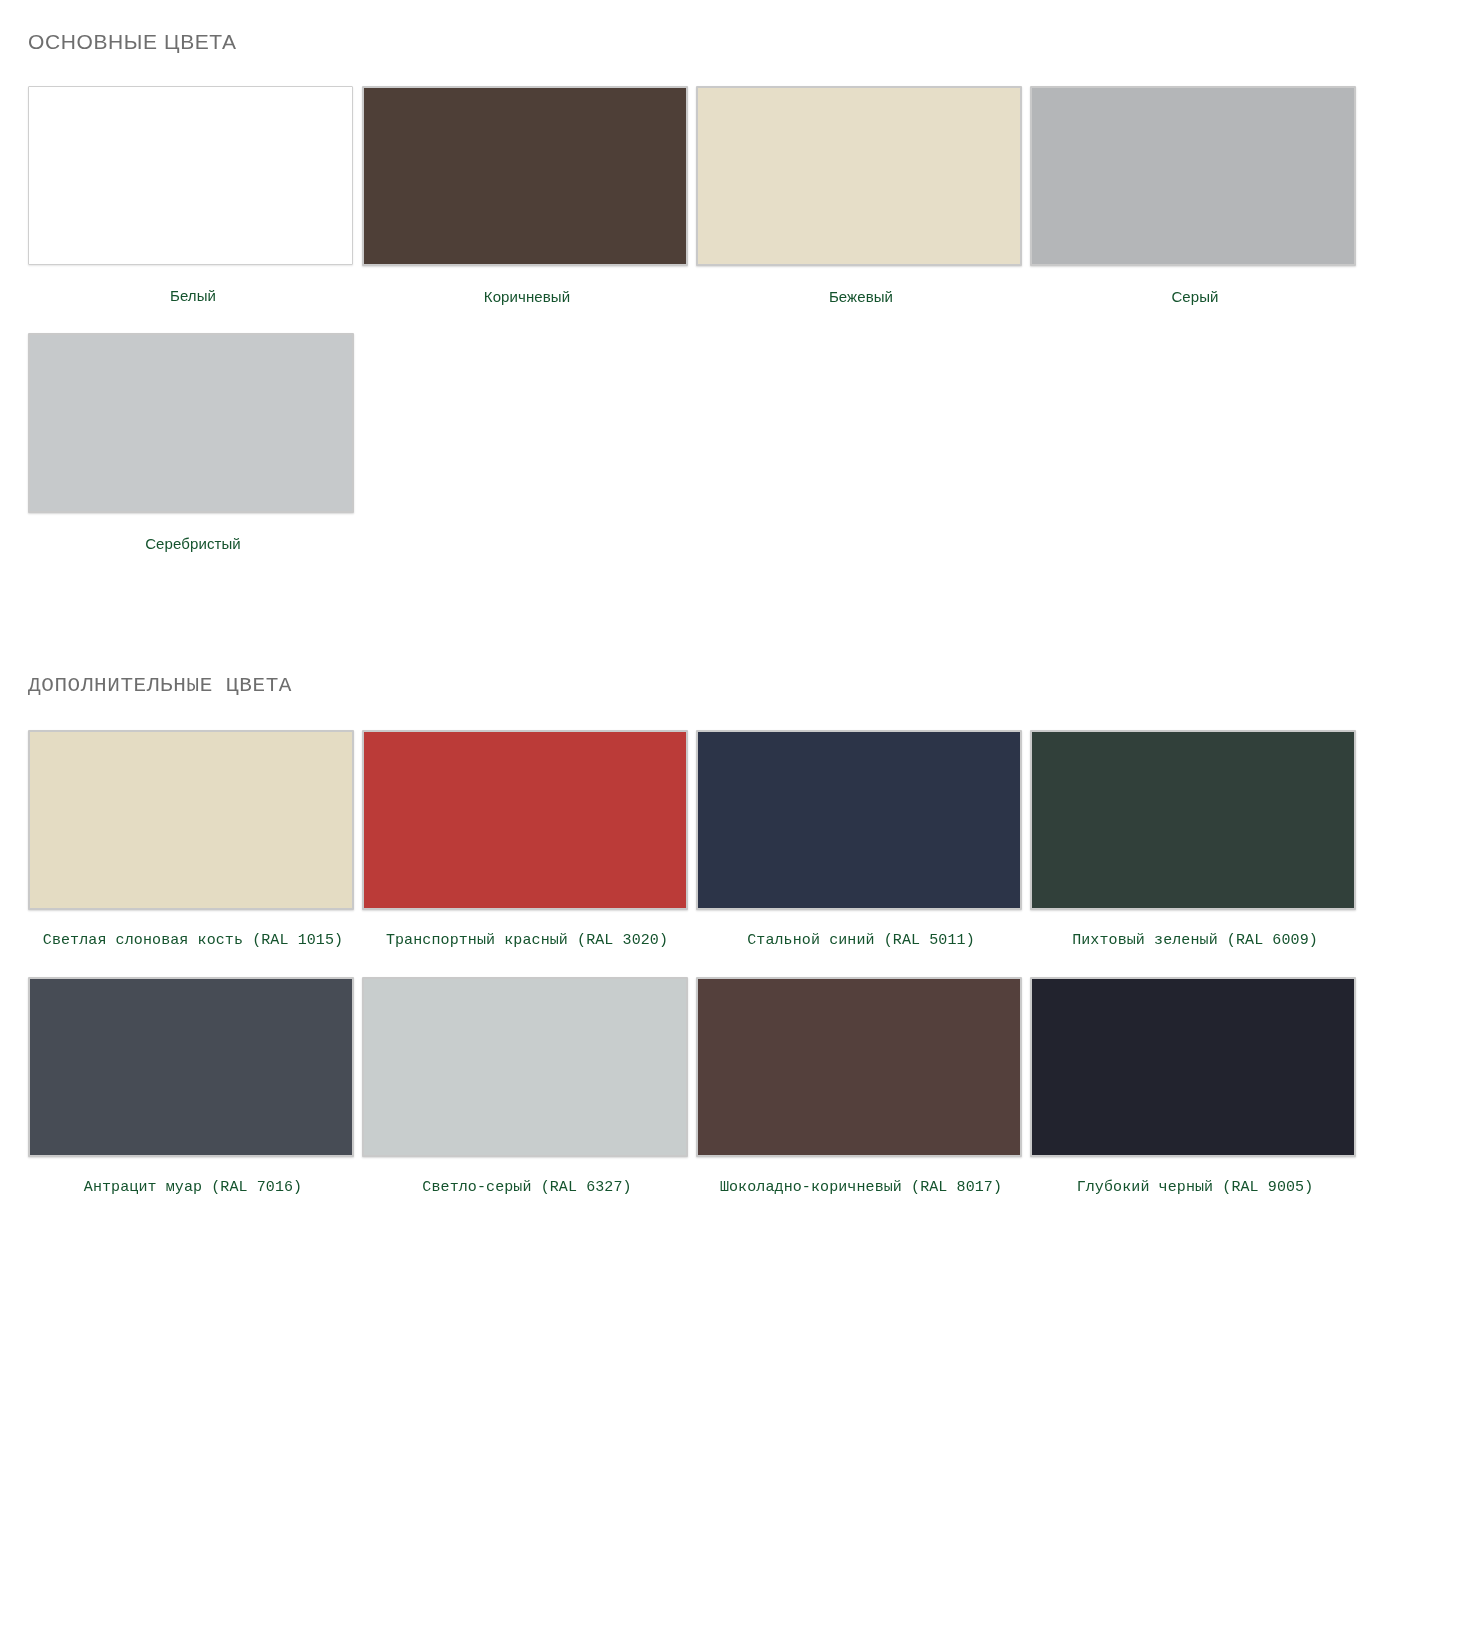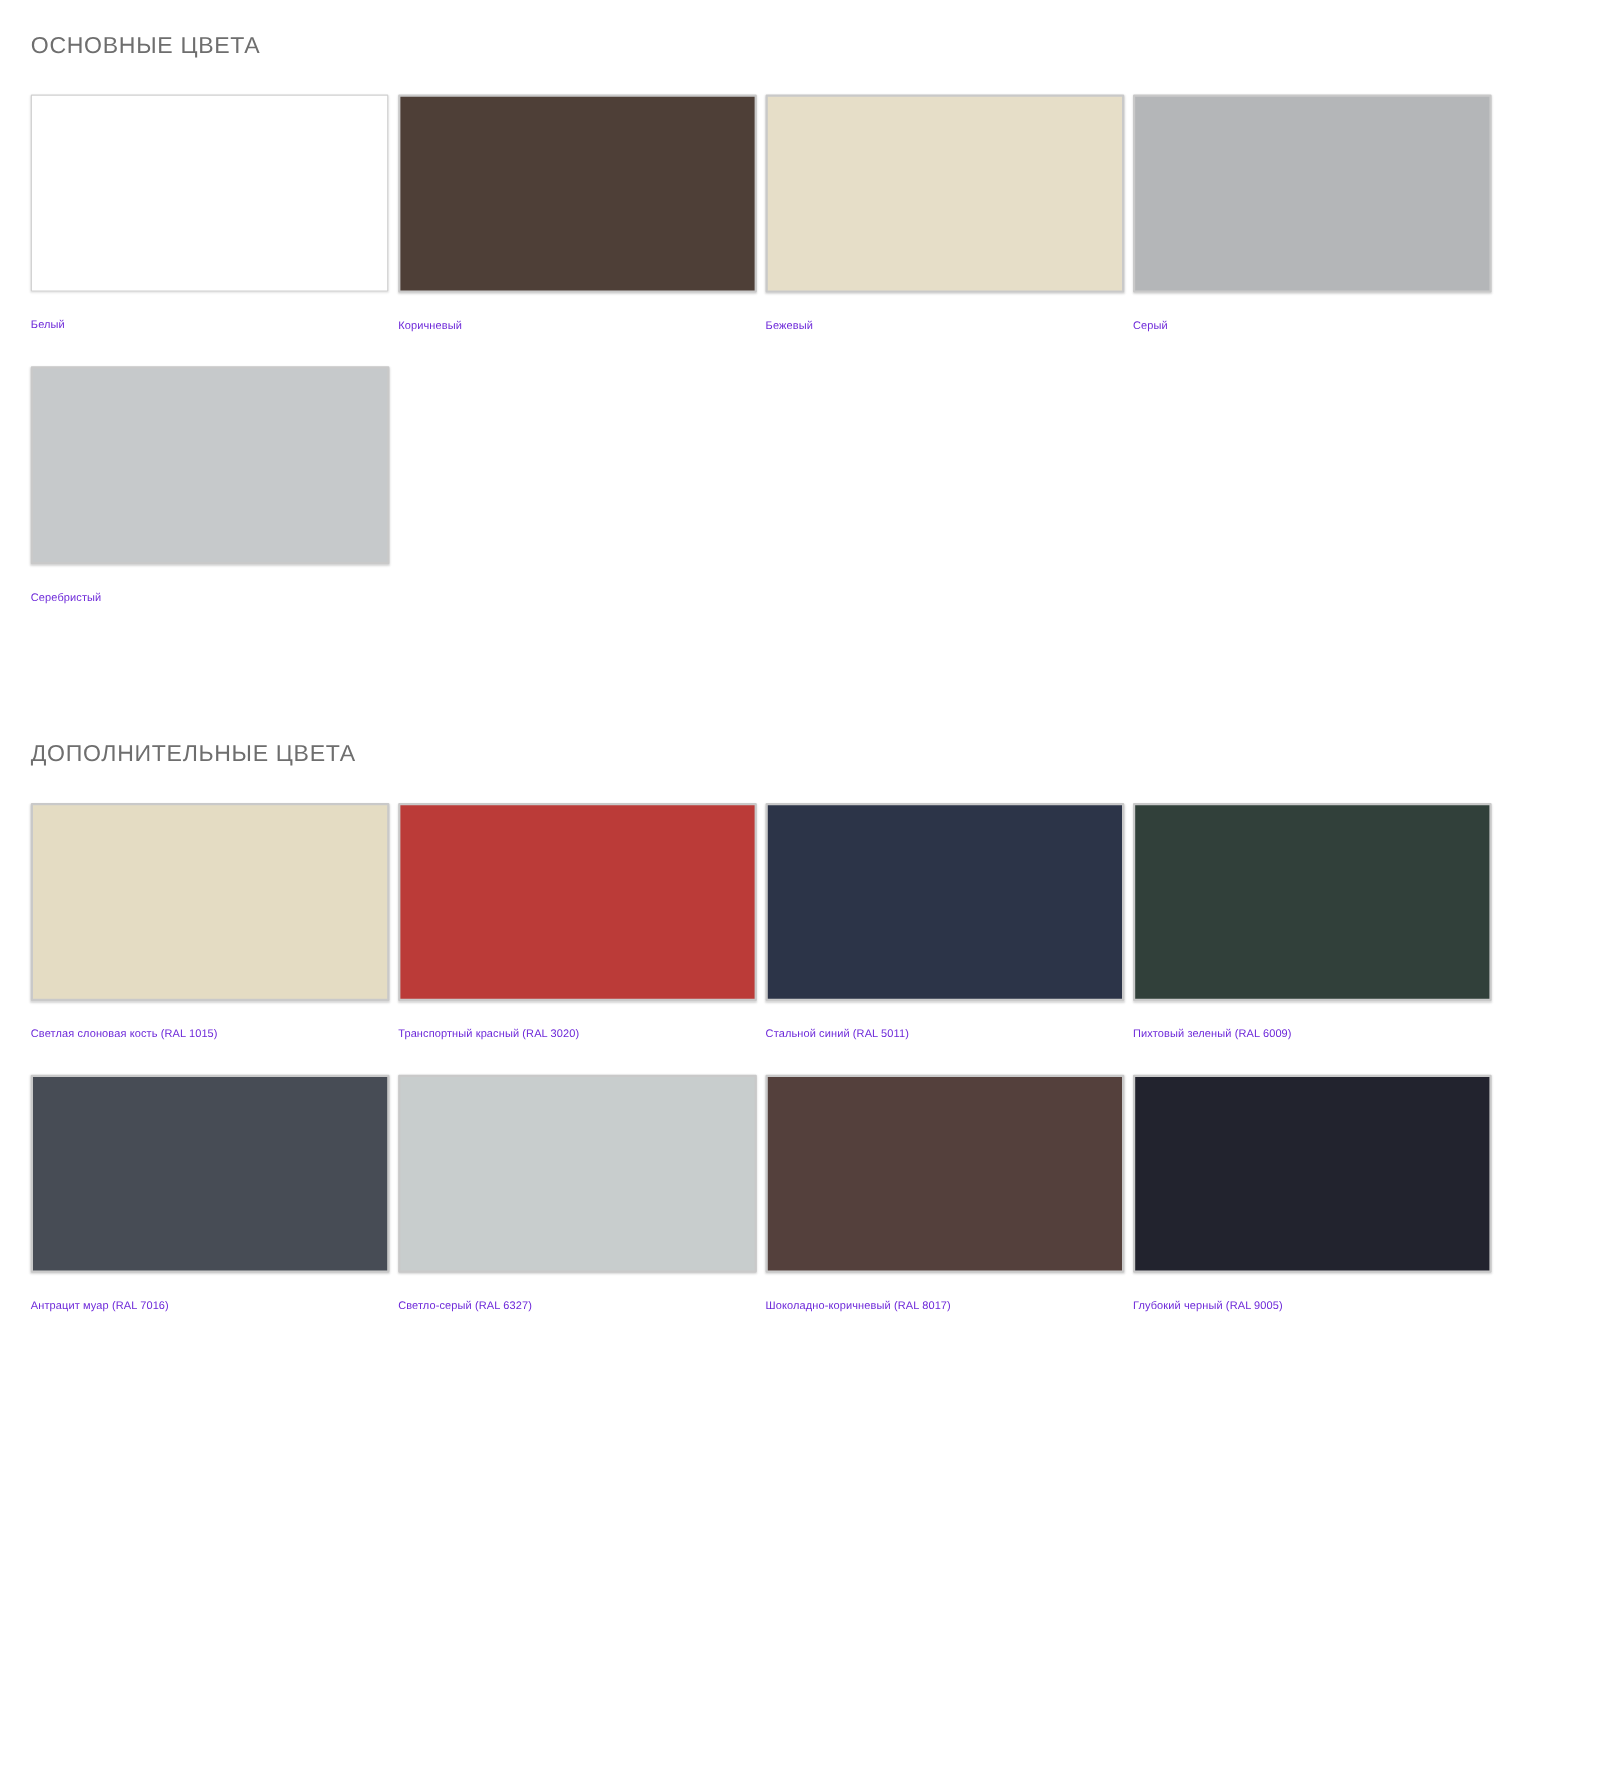--- a/index.html
+++ b/index.html
@@ -19,21 +19,21 @@
   .page {
     position: relative;
     width: 1460px;
     height: 1578px;
     box-sizing: border-box;
     padding: 0 28px;
   }
 
   .section { position: relative; }
   .section-basic { padding-top: 28px; }
-  .section-extra { padding-top: 92px; }
+  .section-extra { padding-top: 92px; font-family: Liberation Mono, monospace; }
 
   .section-title {
     font-size: 21px;
     line-height: 28px;
     font-weight: 400;
     color: #6e6e6e;
     letter-spacing: 0.6px;
     margin: 0 0 30px 0;
     white-space: nowrap;
   }
@@ -63,24 +63,24 @@
   
   .swatch-box.is-white {
     border: 1px solid #cfcfcf;
     box-shadow: 0 1px 2px rgba(0, 0, 0, 0.10);
     width: 325px;
     height: 179px;
   }
 
   .swatch-label {
     margin-top: 22px;
-    text-align: left;
-    font-size: 10px;
+    text-align: center;
+    font-size: 15px;
     line-height: 17px;
-    color: #6d28d9;
+    color: #14532d;
     letter-spacing: 0.1px;
     white-space: nowrap;
   }
 </style>
 </head>
 <body>
 
 <div class="page">
 
   <section class="section section-basic">

